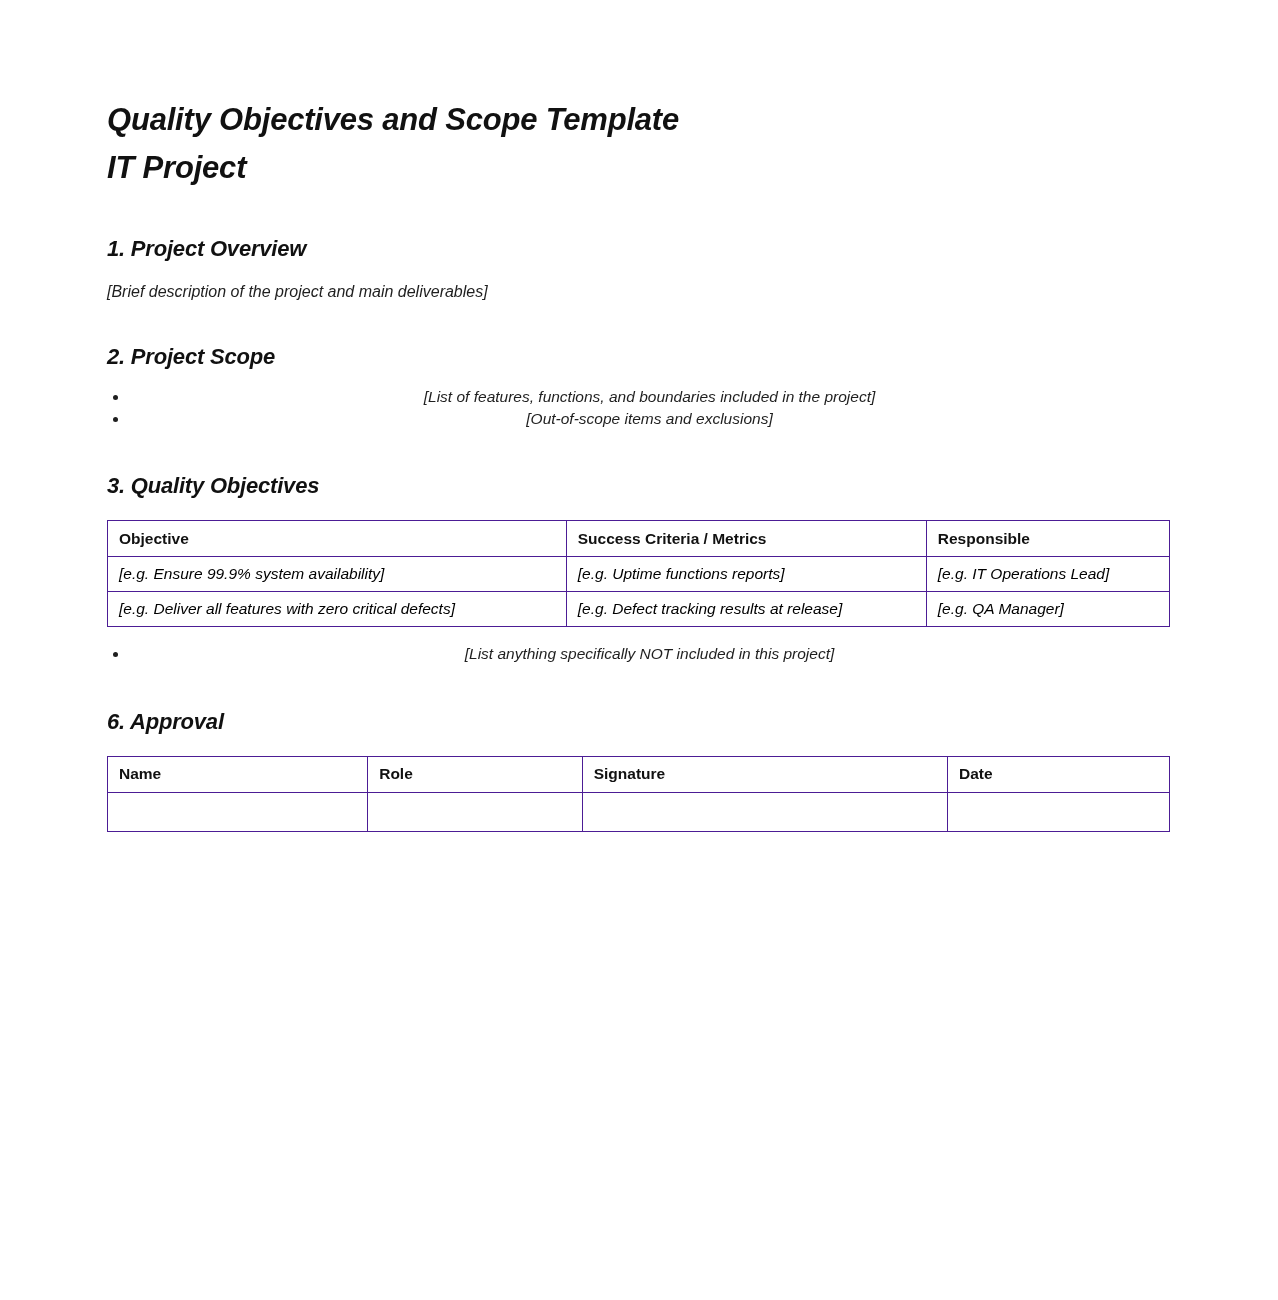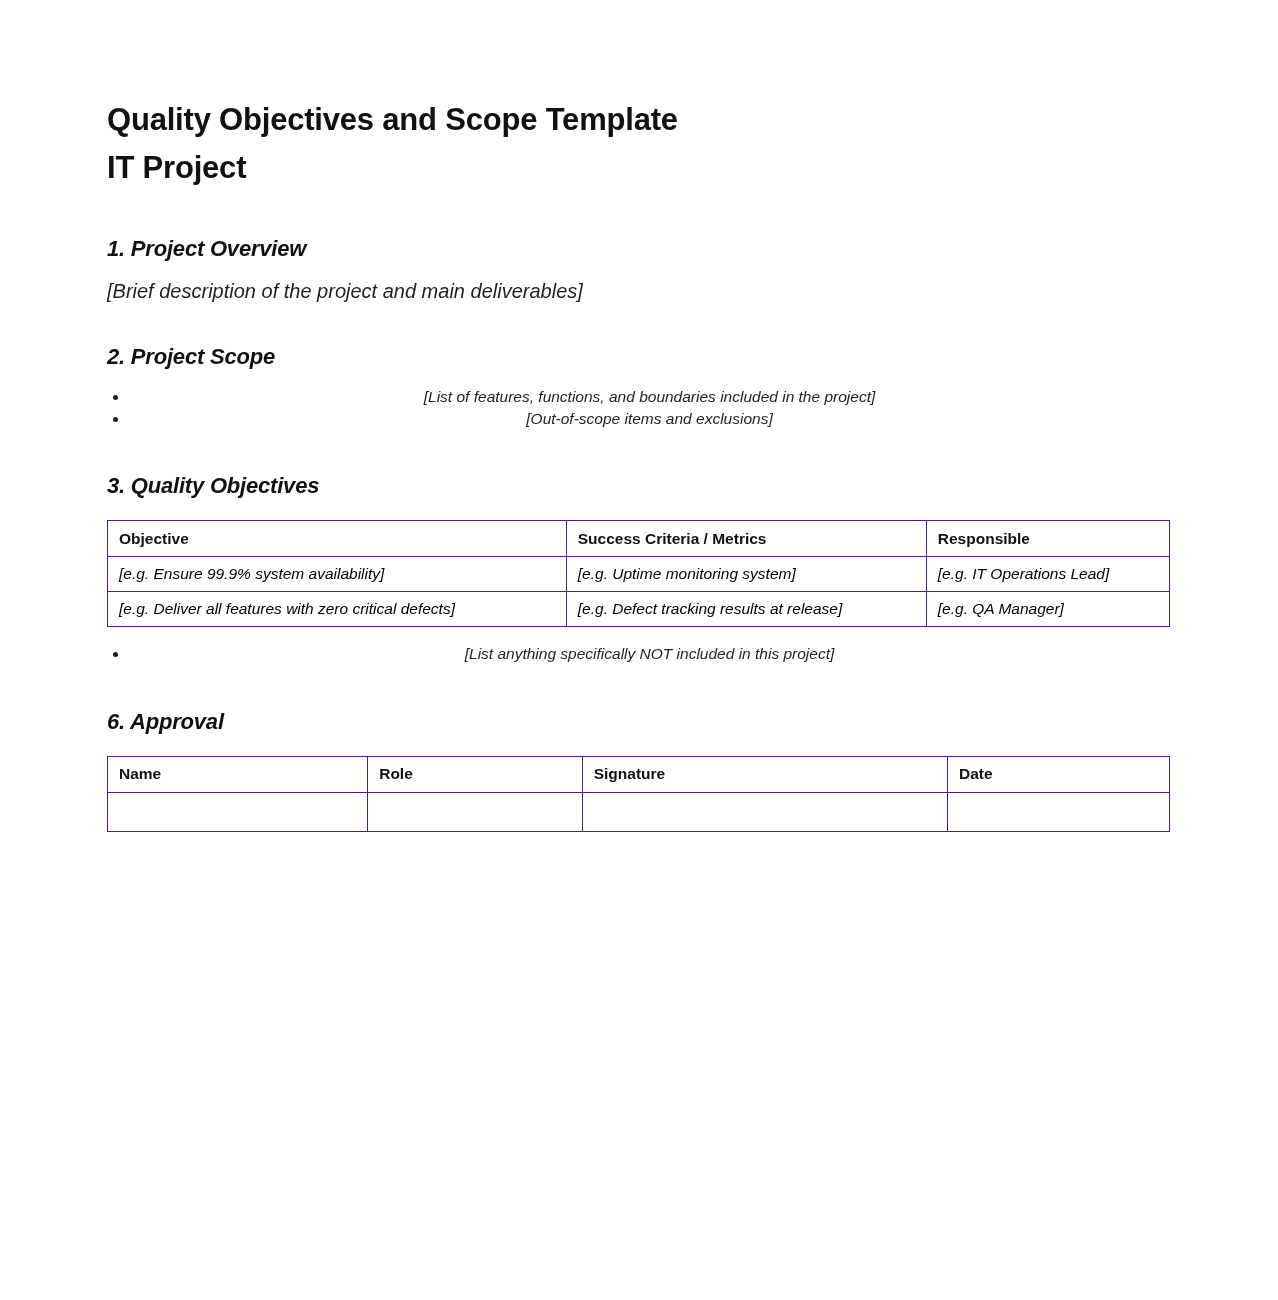--- a/index.html
+++ b/index.html
@@ -19,33 +19,33 @@
     padding: 96px 108px 0 107px;
   }
   h1 {
     margin: 0;
     font-size: 31px;
     line-height: 48px;
     font-weight: 700;
     color: #111111;
     letter-spacing: -0.2px;
   }
-  .h1-line { display: block; }
+  .h1-line { display: block; font-style: italic; }
   h2 {
     margin: 44px 0 0 0;
     font-size: 22px;
     line-height: 26px;
     font-weight: 700;
     color: #111111;
     letter-spacing: -0.2px;
     font-style: italic;
   }
   p.placeholder {
     margin: 21px 0 0 0;
-    font-size: 20px;
+    font-size: 16px;
     line-height: 17px;
     font-style: italic;
     color: #1f1f1f;
   }
   ul.doc-list {
     margin: 16px 0 0 0;
     padding: 0 0 0 22px;
     text-align: center;
   }
   ul.doc-list li {
@@ -122,21 +122,21 @@
       <thead>
         <tr>
           <th>Objective</th>
           <th>Success Criteria / Metrics</th>
           <th>Responsible</th>
         </tr>
       </thead>
       <tbody>
         <tr>
           <td>[e.g. Ensure 99.9% system availability]</td>
-          <td>[e.g. Uptime monitoring system]</td>
+          <td>[e.g. Uptime functions reports]</td>
           <td>[e.g. IT Operations Lead]</td>
         </tr>
         <tr>
           <td>[e.g. Deliver all features with zero critical defects]</td>
           <td>[e.g. Defect tracking results at release]</td>
           <td>[e.g. QA Manager]</td>
         </tr>
       </tbody>
     </table>
   </section>

